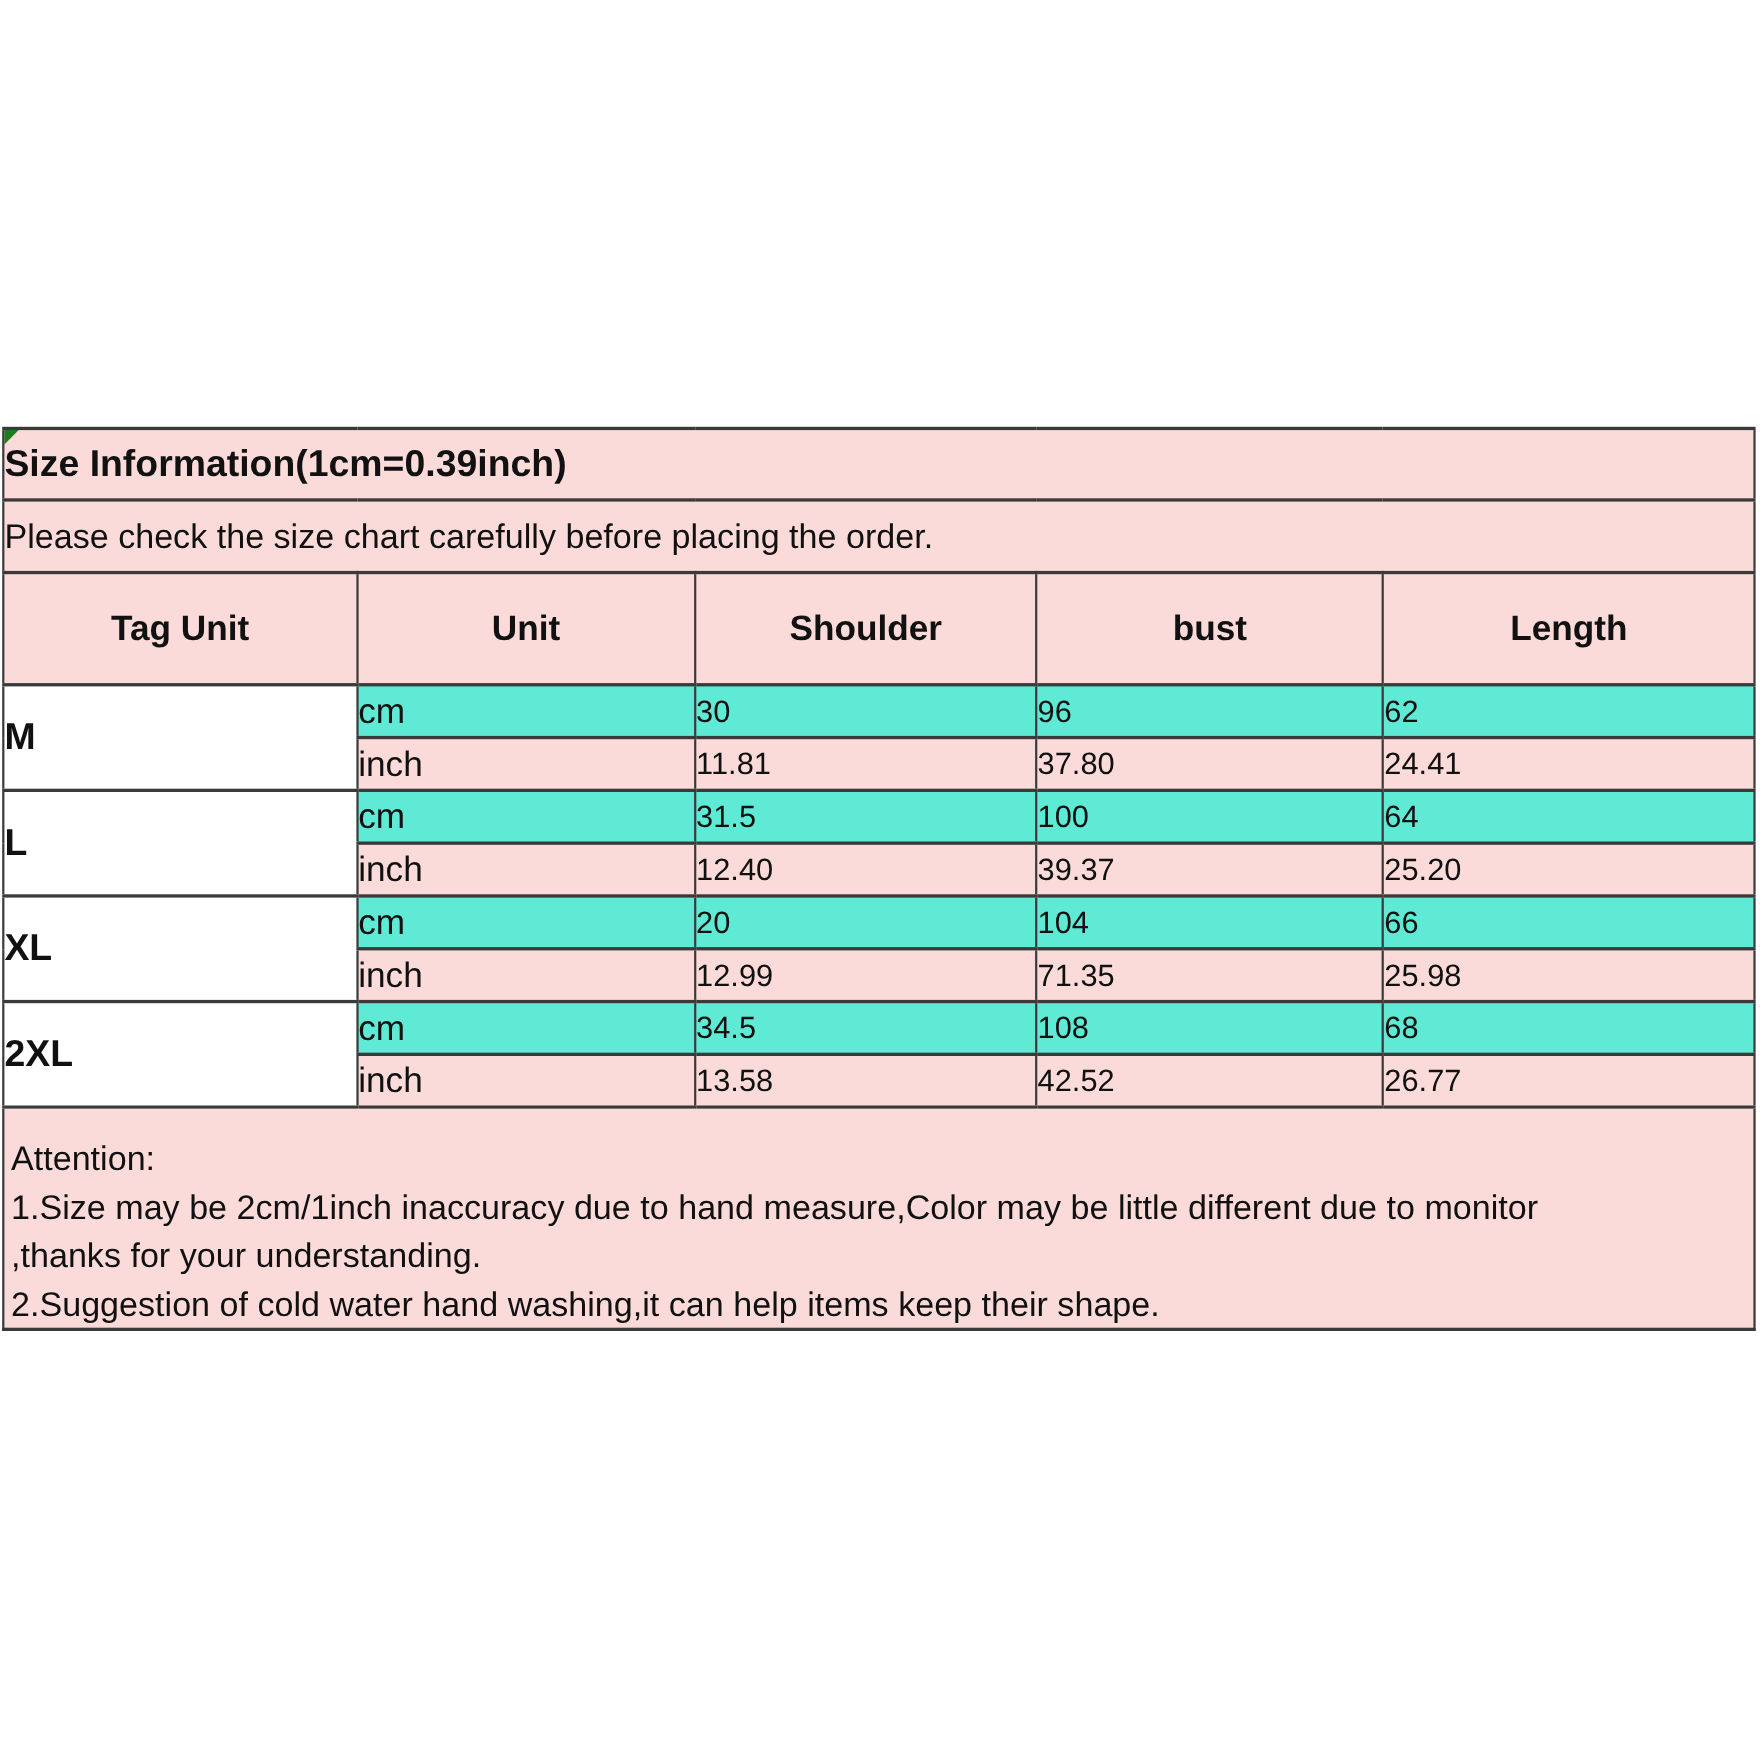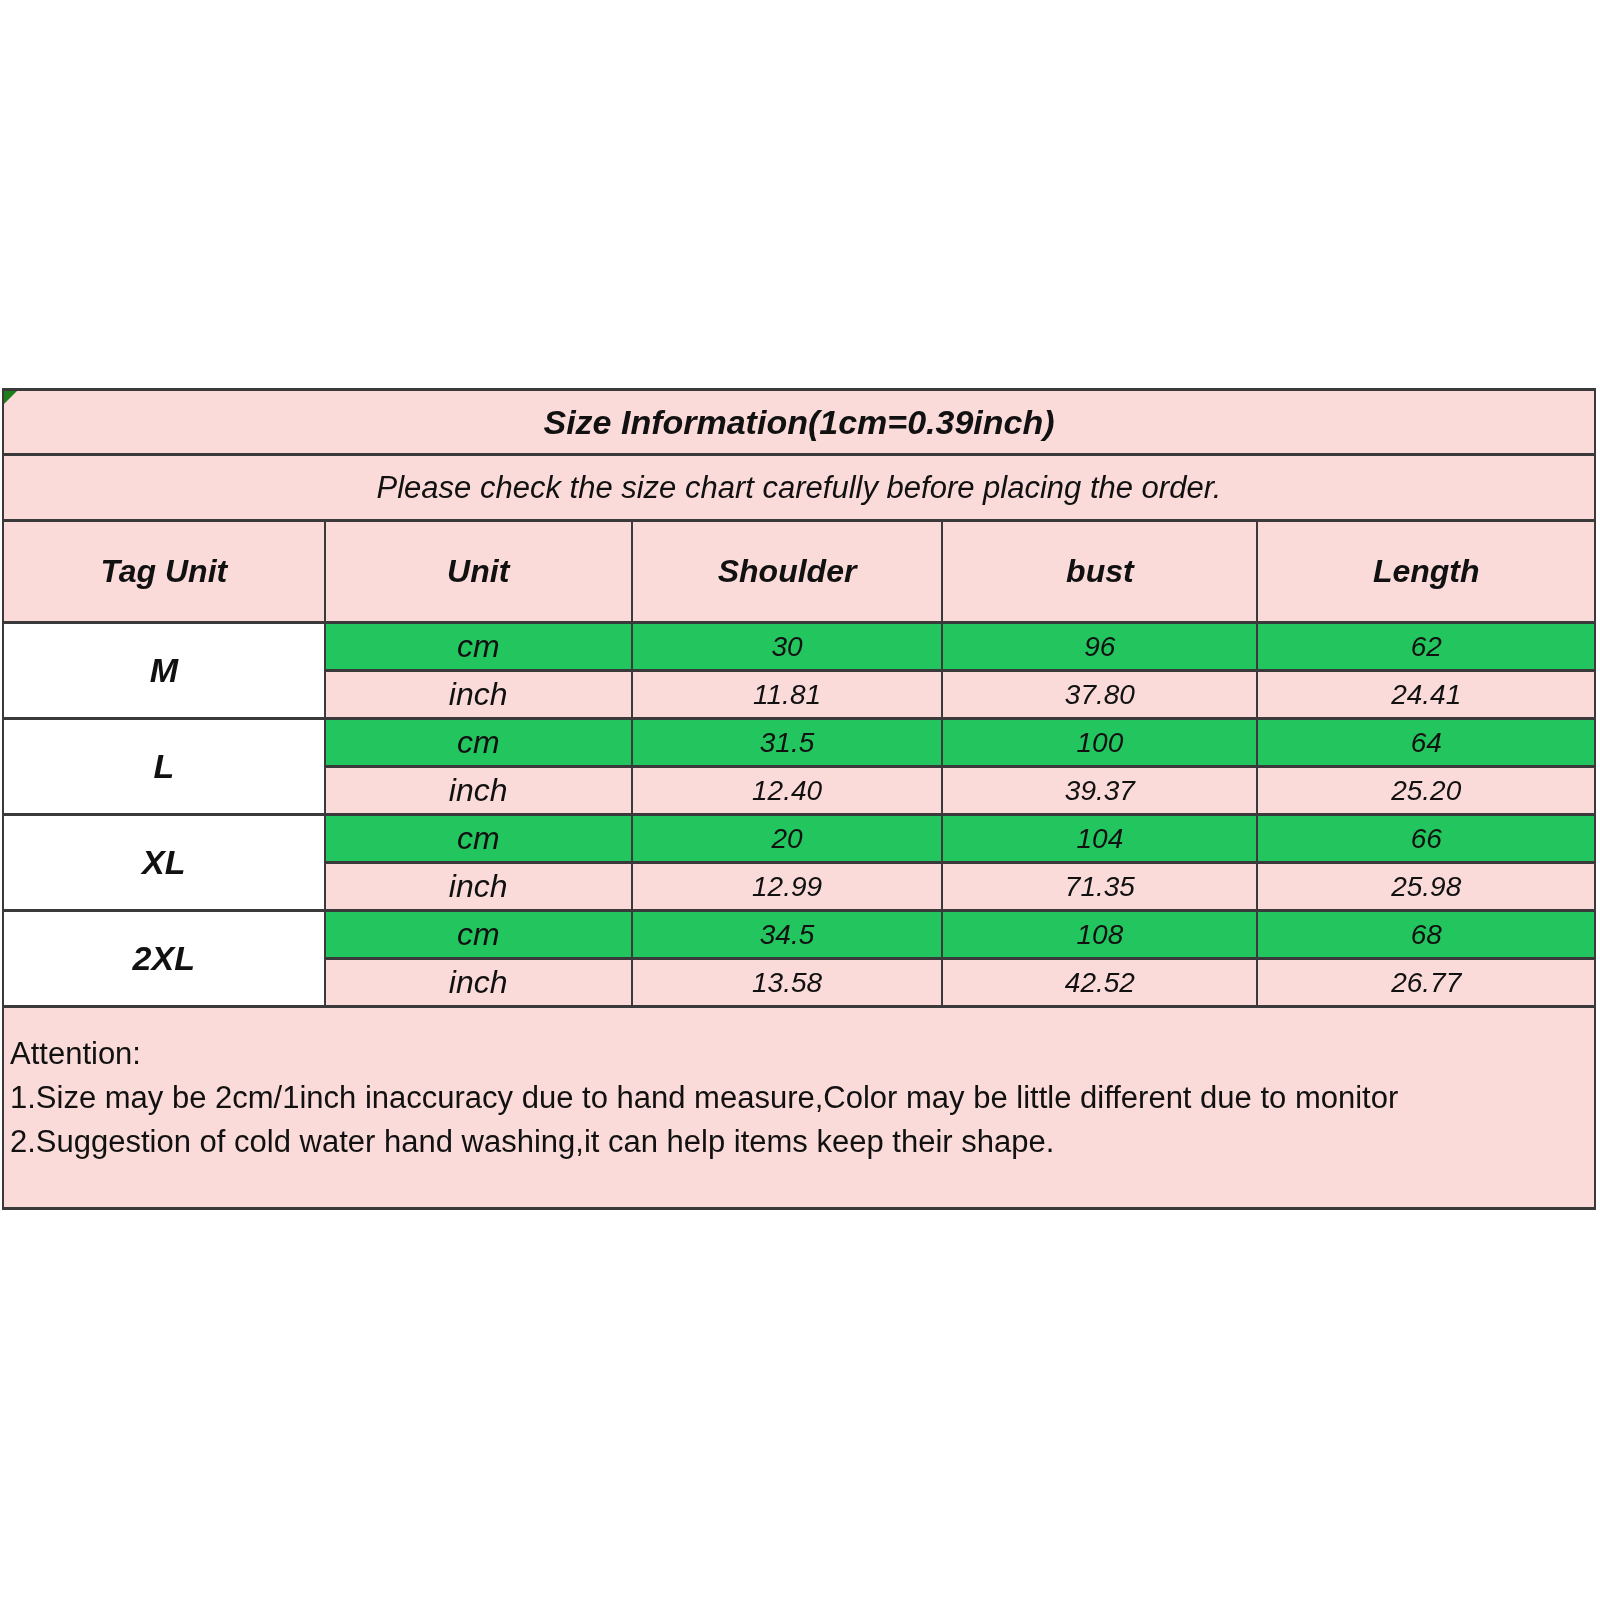--- a/index.html
+++ b/index.html
@@ -40,45 +40,43 @@
   table.chart col.c1 { width: 20.2%; }
   table.chart col.c2 { width: 19.3%; }
   table.chart col.c3 { width: 19.5%; }
   table.chart col.c4 { width: 19.8%; }
   table.chart col.c5 { width: 21.2%; }
   table.chart td, table.chart th {
     border-left: 2px solid #3a3a3a;
     border-right: 2px solid #3a3a3a;
     border-top: 3px solid #3a3a3a;
     border-bottom: 3px solid #3a3a3a;
-    text-align: center;
     vertical-align: middle;
     padding: 0;
-    font-style: italic;
   }
   tr.title-row td {
     height: 62px;
     background: #fadbd9;
     font-size: 34px;
     font-weight: bold;
   }
   tr.subtitle-row td {
     height: 63px;
     background: #fadbd9;
     font-size: 31px;
     font-weight: normal;
   }
   tr.header-row th {
     height: 99px;
     background: #fadbd9;
     font-size: 32px;
     font-weight: bold;
   }
   tr.cm-row td, tr.inch-row td { height: 45px; }
-  tr.cm-row td { background: #22c55e; }
+  tr.cm-row td { background: #5eead4; }
   tr.inch-row td { background: #fadbd9; }
   td.tag-cell {
     background: #ffffff !important;
     font-size: 34px;
     font-weight: bold;
   }
   td.unit-cell { font-size: 32px; }
   td.value-cell { font-size: 28px; margin-left: 15px; }
   .attention {
     box-sizing: border-box;
@@ -178,16 +176,17 @@
           <td class="value-cell">13.58</td>
           <td class="value-cell">42.52</td>
           <td class="value-cell">26.77</td>
         </tr>
       </tbody>
     </table>
 
     <div class="attention">
       <div>Attention:</div>
       <div>1.Size may be 2cm/1inch inaccuracy due to hand measure,Color may be little different due to monitor</div>
+      <div>,thanks for your understanding.</div>
       <div>2.Suggestion of cold water hand washing,it can help items keep their shape.</div>
     </div>
   </div>
 </div>
 
 </body></html>

